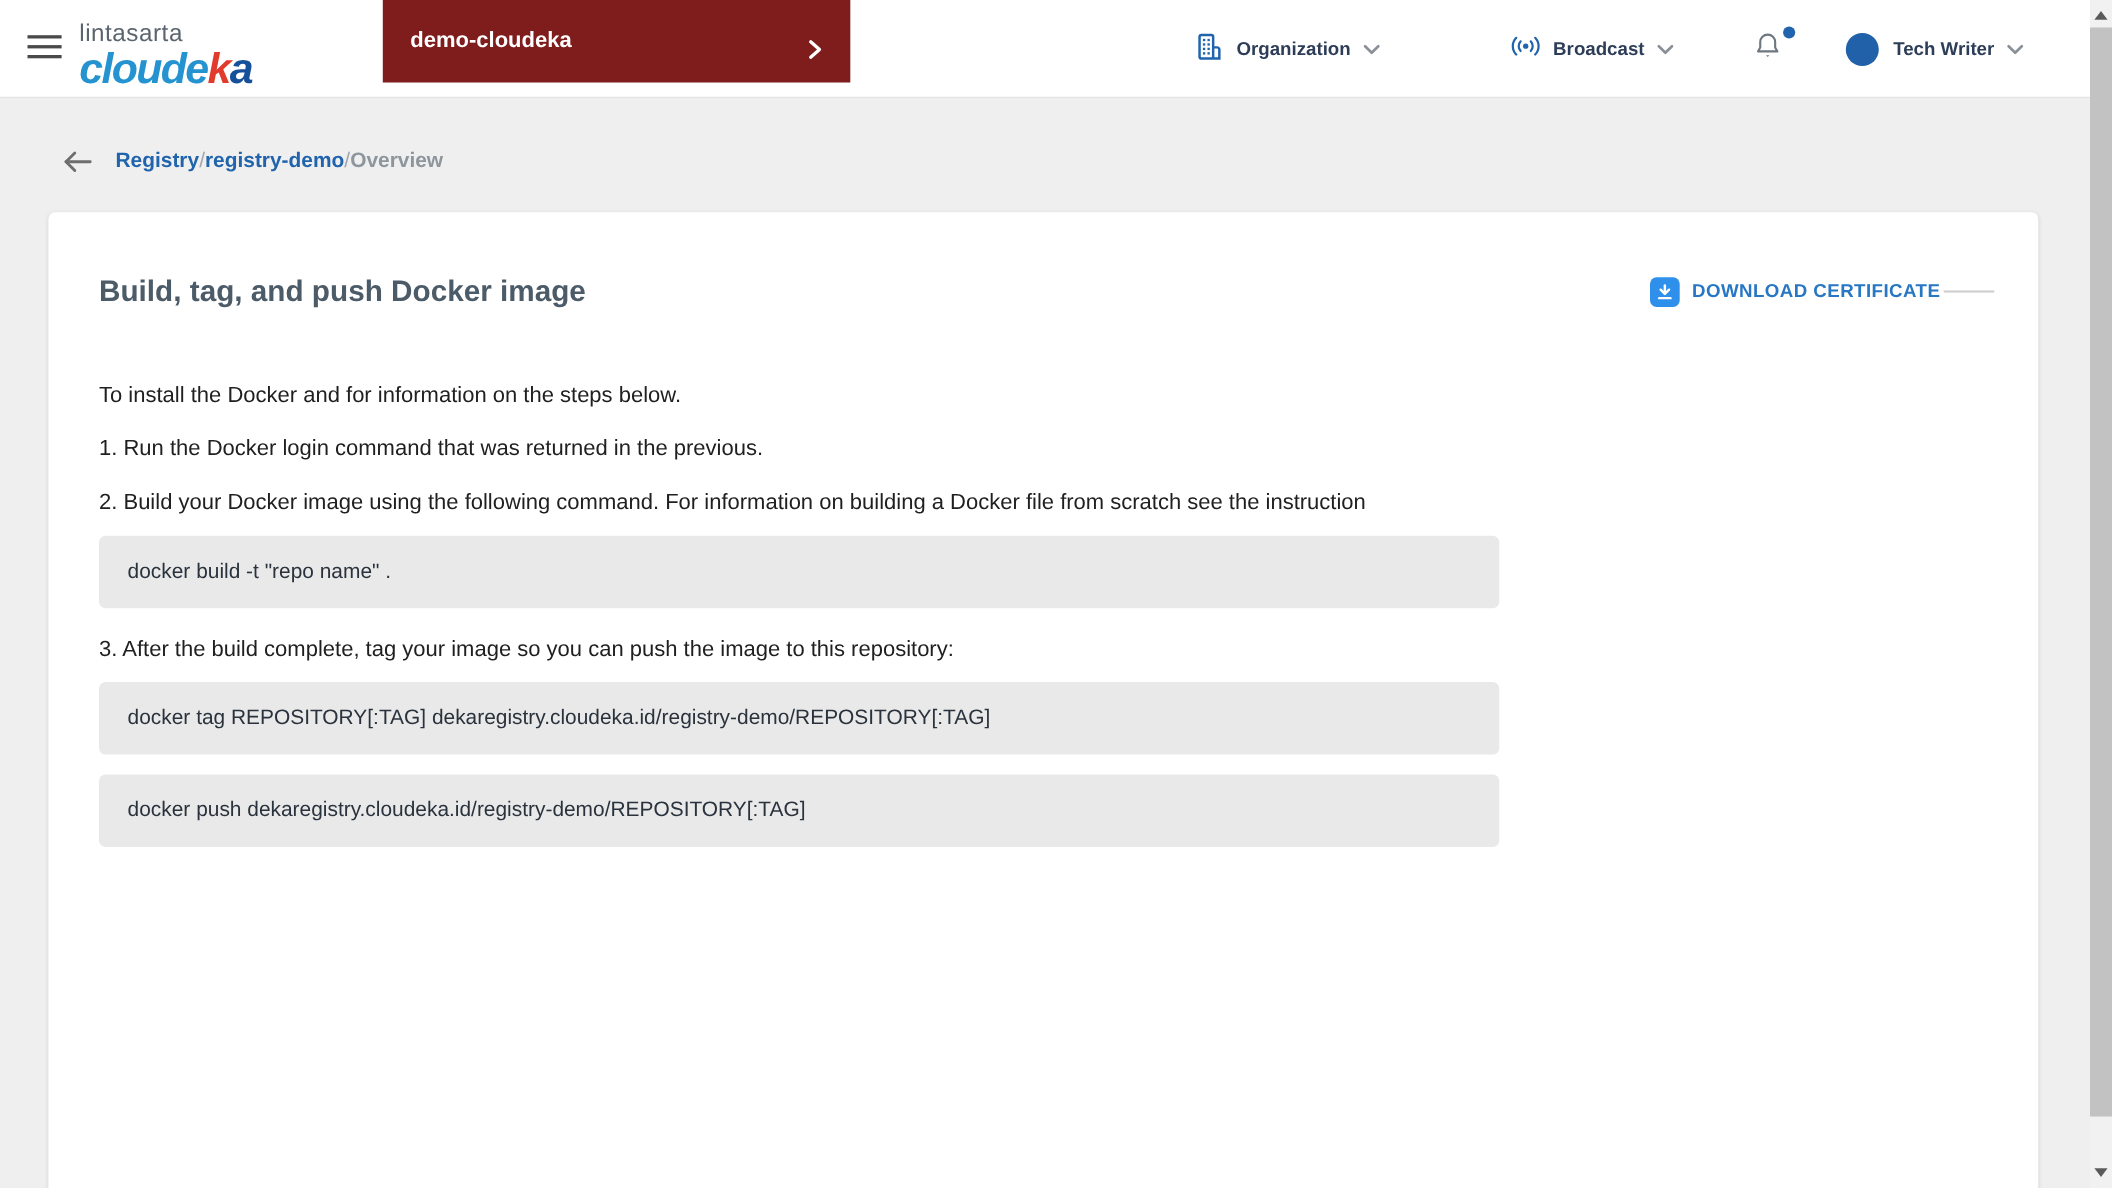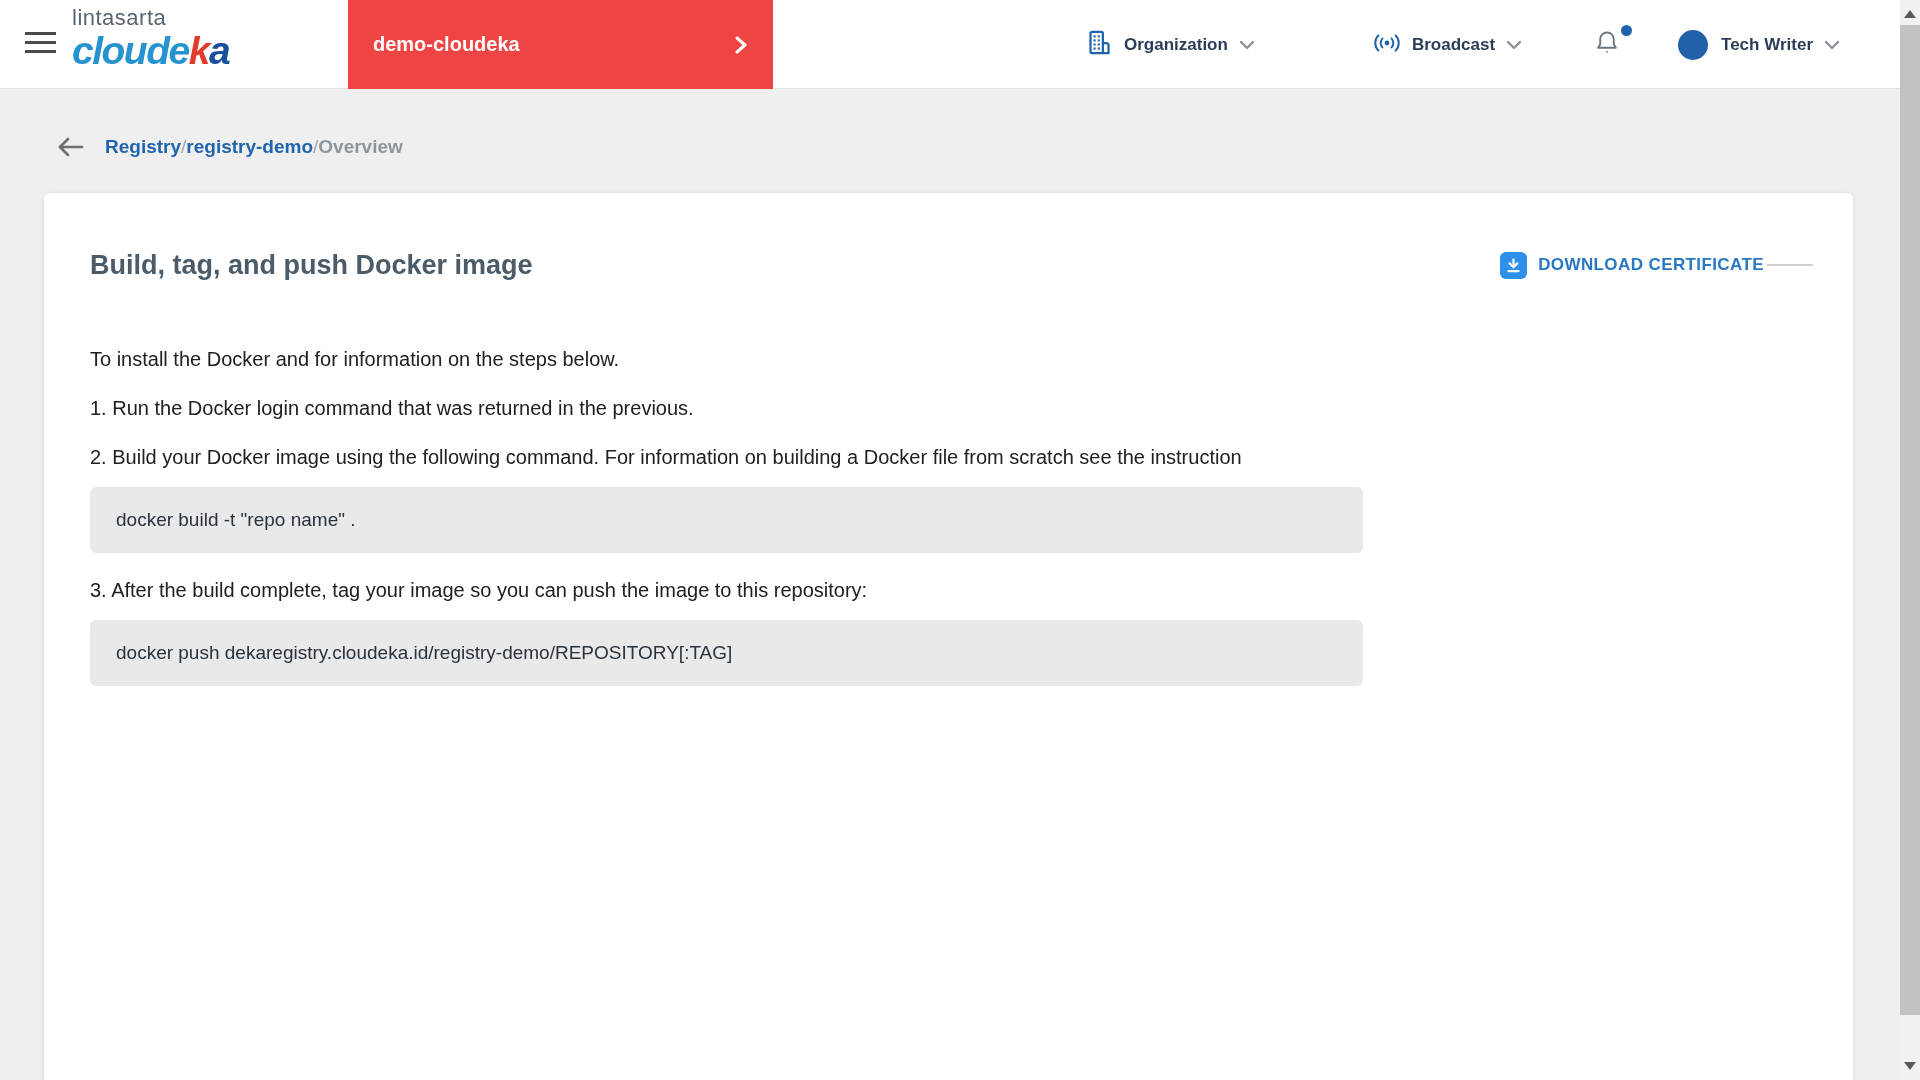--- a/index.html
+++ b/index.html
@@ -12,30 +12,30 @@
   }
 
   
   .header {
     position:absolute; top:0; left:0; width:1920px; height:89px;
     background:#ffffff; border-bottom:1px solid #e2e2e2; z-index:5;
   }
   .hamburger { position:absolute; left:25px; top:32px; width:31px; height:26px; cursor:pointer; }
   .hamburger div { height:3px; background:#4a4a4a; margin-bottom:6px; }
 
-  .logo { position:absolute; left:72px; top:7px; line-height:1; }
+  .logo { position:absolute; left:72px; top:19px; line-height:1; }
   .logo-brand { font-size:22px; color:#5b6570; letter-spacing:0.5px; }
   .logo-product { font-size:39px; font-weight:bold; font-style:italic; letter-spacing:-1.5px; margin-top:2px; }
   .lp-light { color:#2493d0; }
   .lp-red   { color:#e23b2e; }
   .lp-dark  { color:#164f9a; }
 
   .project-bar {
-    position:absolute; left:348px; top:0; width:425px; height:89px;
-    background:#ef4444; display:flex; align-items:center; cursor:pointer;
+    position:absolute; left:348px; top:0; width:425px; height:75px;
+    background:#7f1d1d; display:flex; align-items:center; cursor:pointer;
   }
   .project-label { color:#ffffff; font-weight:bold; font-size:20px; margin-left:25px; }
   .project-chevron { position:absolute; right:26px; top:36px; }
 
   .header-right { position:absolute; right:80px; top:0; height:89px; display:flex; align-items:center; }
   .menu-item { display:flex; align-items:center; cursor:pointer; }
   .menu-label { font-size:17px; font-weight:bold; color:#2d3d58; margin-left:11px; }
   .chev { margin-left:11px; display:inline-flex; }
   .broadcast-item { margin-left:118px; }
   .bell-wrap { margin-left:72px; position:relative; cursor:pointer; }
@@ -218,20 +218,21 @@
   </div>
 
   <p class="intro">To install the Docker and for information on the steps below.</p>
 
   <p class="step-text">1. Run the Docker login command that was returned in the previous.</p>
 
   <p class="step-text">2. Build your Docker image using the following command. For information on building a Docker file from scratch see the instruction</p>
   <div class="code-block">docker build -t "repo name" .</div>
 
   <p class="step-text">3. After the build complete, tag your image so you can push the image to this repository:</p>
+  <div class="code-block">docker tag REPOSITORY[:TAG] dekaregistry.cloudeka.id/registry-demo/REPOSITORY[:TAG]</div>
 
   <div class="code-block">docker push dekaregistry.cloudeka.id/registry-demo/REPOSITORY[:TAG]</div>
 
 </div>
 
 <div class="scrollbar">
   <div class="sb-up"></div>
   <div class="sb-thumb"></div>
   <div class="sb-down"></div>
 </div>

